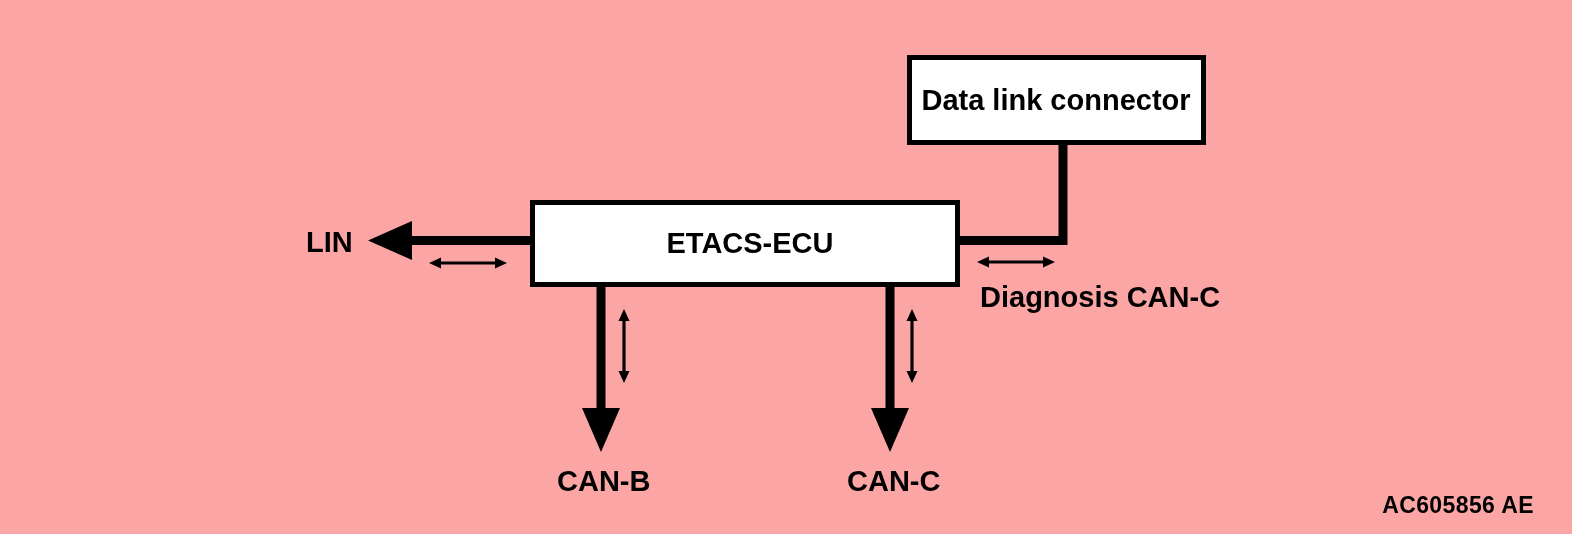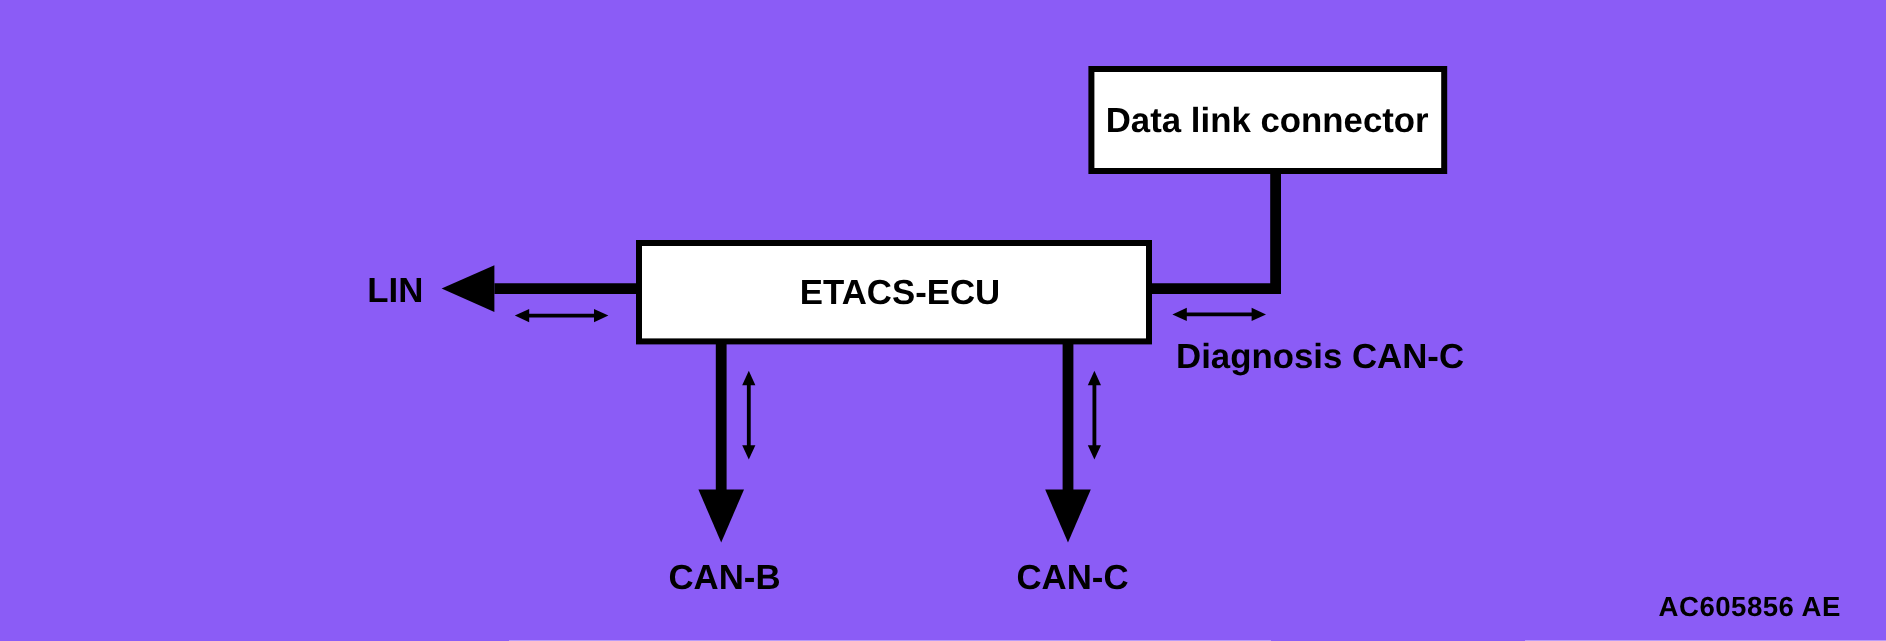--- a/index.html
+++ b/index.html
@@ -10,21 +10,21 @@
   body {
     width: 1572px;
     height: 534px;
     font-family: "Liberation Sans", sans-serif;
     overflow: hidden;
   }
   #diagram-root {
     position: relative;
     width: 1572px;
     height: 534px;
-    background: #8b5cf6;
+    background: #fca5a5;
   }
   svg.diagram-canvas {
     position: absolute;
     top: 0;
     left: 0;
     width: 1572px;
     height: 534px;
     display: block;
   }
   .box-shape {

